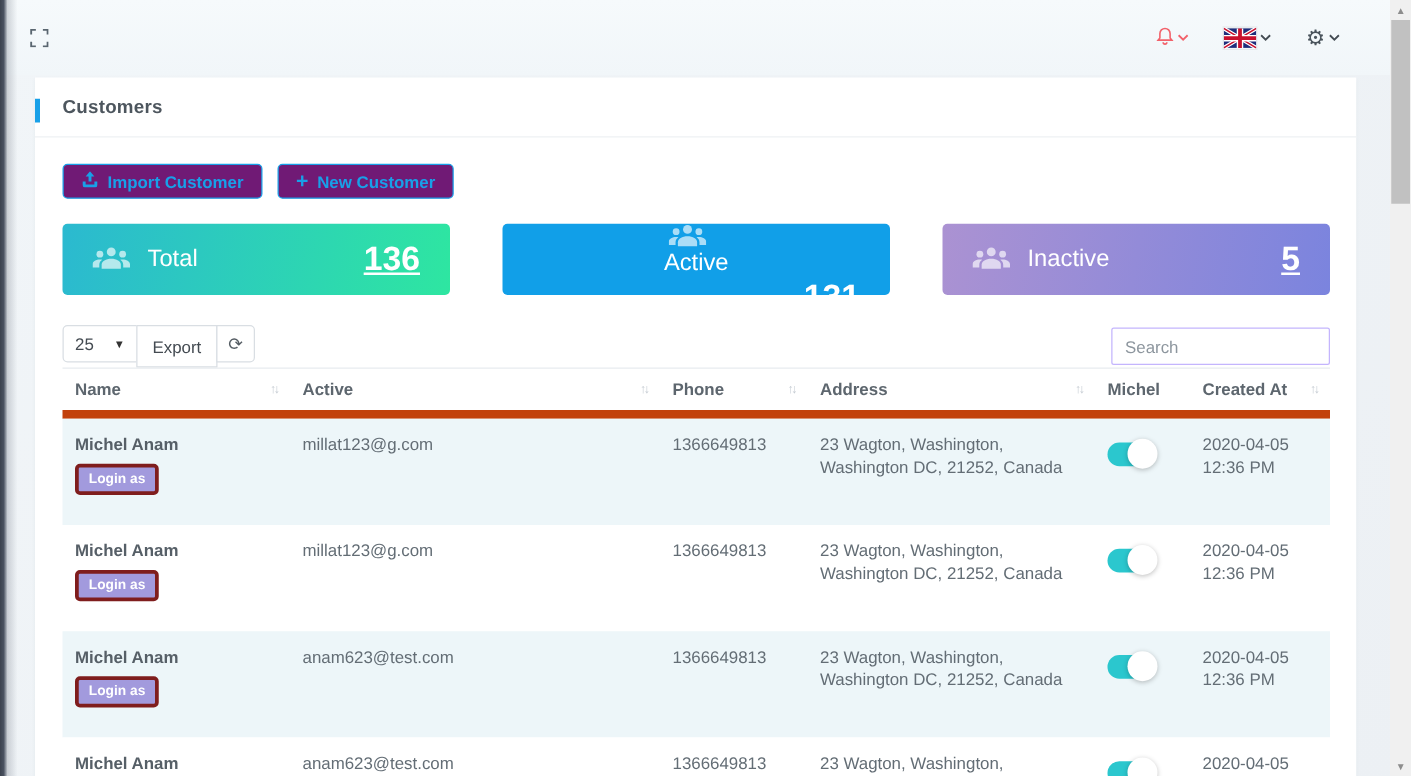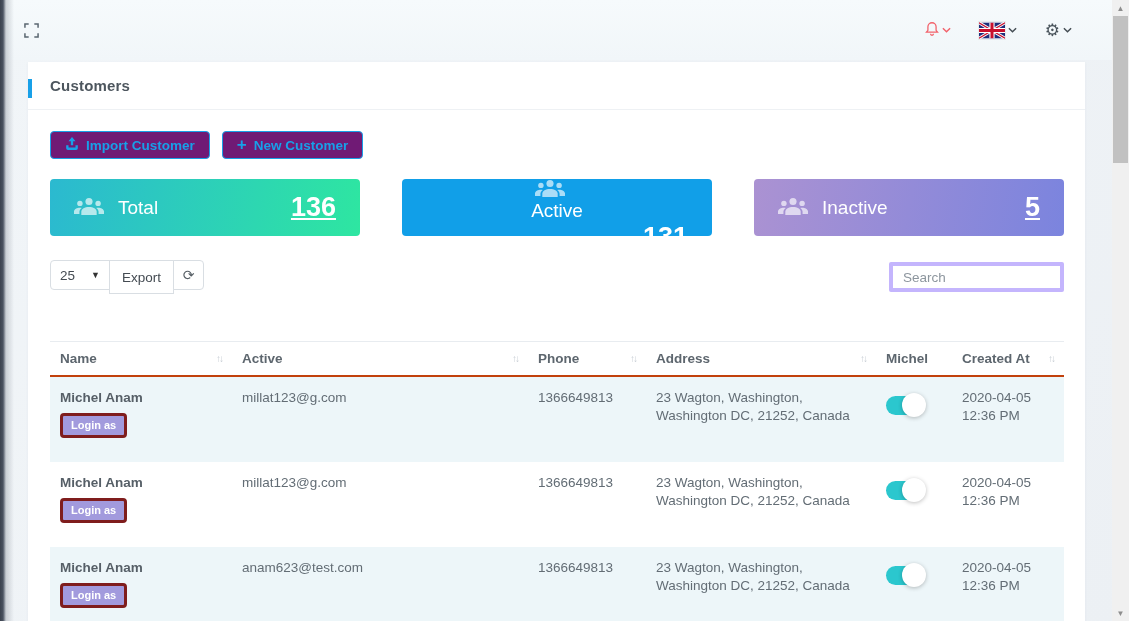--- a/index.html
+++ b/index.html
@@ -54,26 +54,26 @@
   .ctrl{ border:1px solid #d9dee3; background:#fff; height:30px;
     display:flex; align-items:center; font-size:13.5px; color:#444b52;
     cursor:pointer; font-family:inherit; }
   .page-size{ width:60px; padding:0 9px; justify-content:space-between;
     border-radius:4px 0 0 4px; }
   .page-size .caret{ font-size:9px; color:#333; }
   .export-btn{ padding:16px 12px; margin-left:-1px; }
   .refresh-btn{ width:31px; justify-content:center; margin-left:-1px;
     border-radius:0 4px 4px 0; font-size:14px; color:#555d64; }
   .search-box{ margin-left:auto; width:175px; height:30px;
-    border:4px solid #c4b5fd; border-radius:2px; padding:0 10px;
+    border:1px solid #c4b5fd; border-radius:2px; padding:0 10px;
     font-size:13.5px; color:#555; font-family:inherit; background:#fff; }
   .search-box::placeholder{ color:#8d969e; }
   
   .grid-row{ display:grid; grid-template-columns:182px 296px 118px 230px 76px 1fr; }
-  .thead{ border-top:1px solid #e8ecf0; border-bottom:2px solid #c2410c;margin-top:47px; }
+  .thead{ border-top:1px solid #e8ecf0; border-bottom:7px solid #c2410c; }
   .th{ display:flex; align-items:center; justify-content:space-between;
     padding:9px 10px; font-size:13.5px; font-weight:700; color:#5d666e; cursor:pointer; }
   .sort-icon{ font-size:10px; color:#c6ccd3; letter-spacing:-2px; margin-left:4px; white-space:nowrap; }
   .trow{ font-size:13.5px; color:#636d75; }
   .trow:nth-child(odd){ background:#edf6f9; }
   .trow:nth-child(even){ background:#ffffff; }
   .td{ padding:12px 10px 10px 10px; line-height:1.3; min-height:85px; }
   .cell-name .name{ font-weight:700; color:#565f67; margin-bottom:6px; }
   .badge{ display:inline-block; background:#a29add; border:3px solid #7f1d1d;
     color:#fff; font-size:11px; font-weight:700; padding:2px 8px 3px;

